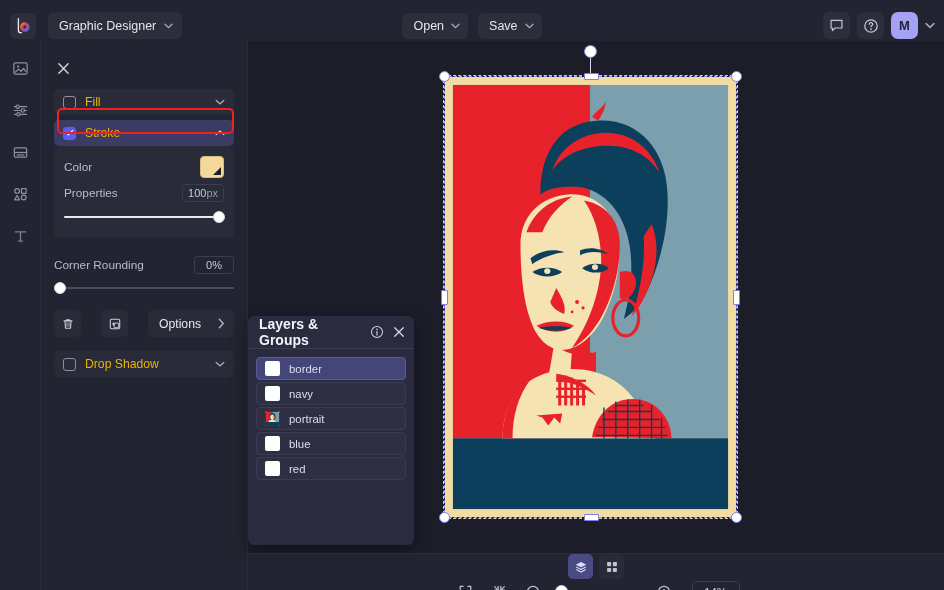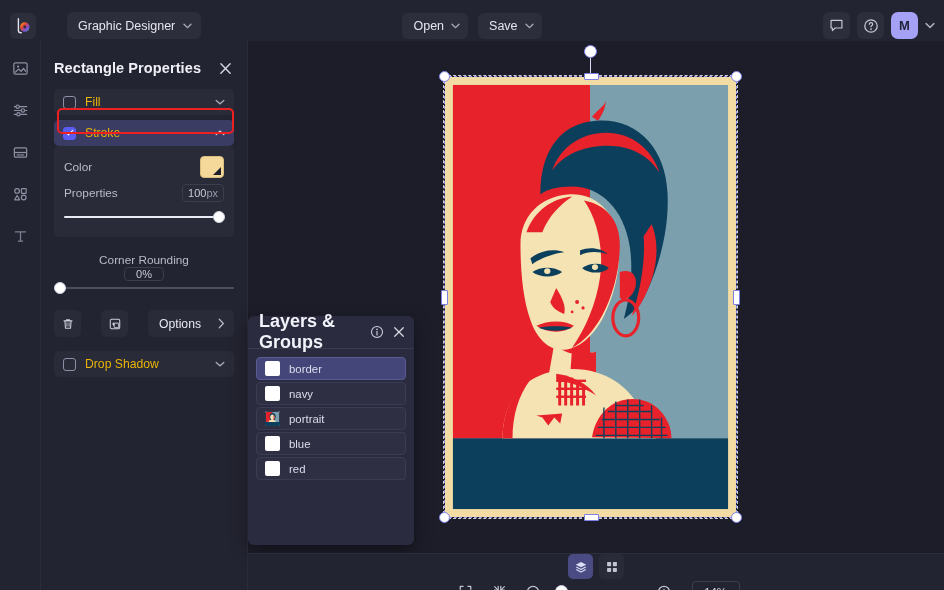--- a/index.html
+++ b/index.html
@@ -11,21 +11,20 @@
     -webkit-font-smoothing: antialiased;
   }
   .app { position: relative; width: 944px; height: 590px; background: #1c1d29; }
 
   
   .topbar {
     position: absolute; left: 0; top: 0; width: 944px; height: 52px;
     background: #23243180; background: #232431;
     display: flex; align-items: center;
     border-bottom: 1px solid #2e2f3d;
-    gap: 19px;
   }
   .logo-box {
     width: 26px; height: 26px; margin-left: 10px; border-radius: 6px;
     background: #2d2e3c; display: flex; align-items: center; justify-content: center;
   }
   .app-switch {
     margin-left: 12px; height: 27px; padding: 0 9px 0 11px; border-radius: 6px;
     background: #2d2e3c; display: flex; align-items: center; gap: 8px;
     color: #e4e5ee; font-size: 12.5px; cursor: pointer;
   }
@@ -125,21 +124,21 @@
     background: #4c4e60; border-radius: 2px;
   }
   .slider .fill {
     position: absolute; left: 0; top: 7px; height: 2px; background: #e9eaf3; border-radius: 2px;
   }
   .slider .knob {
     position: absolute; top: 2px; width: 12px; height: 12px; border-radius: 50%;
     background: #fff; border: 1.5px solid #d2d4e2; cursor: pointer; margin-left: -6px;
   }
   .std-row { display: flex; align-items: center; justify-content: space-between;
-             height: 24px; margin-top: 16px; flex-direction: column; }
+             height: 24px; margin-top: 16px; }
   .std-label { color: #b9bbcb; font-size: 11.8px; }
 
   .btn-row { display: flex; gap: 20px; margin-top: 14px; margin-bottom: 14px; }
   .sq-btn {
     width: 27px; height: 27px; border-radius: 5px; background: #2a2b38;
     display: flex; align-items: center; justify-content: center;
     color: #cdcfdd; cursor: pointer; border: 1px solid #33344200;
   }
   .opt-btn {
     flex: 1; height: 27px; border-radius: 5px; background: #2a2b38;
@@ -180,21 +179,21 @@
   
   .layers {
     position: absolute; left: 248px; top: 316px; width: 166px; height: 229px;
     background: #2a2b3e; border-radius: 6px;
     box-shadow: 0 6px 18px #00000066;
   }
   .layers-head {
     height: 33px; display: flex; align-items: center; padding: 0 9px 0 11px;
     border-bottom: 1px solid #3a3b50;
   }
-  .layers-title { color: #f2f3fa; font-size: 18px; font-weight: 700; flex: 1; }
+  .layers-title { color: #f2f3fa; font-size: 14px; font-weight: 700; flex: 1; }
   .layers-tabs { display: flex; height: 30px; border-bottom: 1px solid #3a3b50; }
   .ltab {
     flex: 1; display: flex; align-items: center; justify-content: center;
     font-size: 11.8px; color: #9698ae; cursor: pointer; position: relative;
   }
   .ltab.on { color: #b7b9f5; }
   .ltab.on::after {
     content: ""; position: absolute; bottom: -1px; left: 18px; right: 18px;
     height: 2px; background: #6e70e8; border-radius: 2px;
   }
@@ -359,21 +358,20 @@
       <span>
         <svg width="17" height="17" viewBox="0 0 18 18">
           <path d="M3.6 4.2h10.8M9 4.2v9.6M6.8 13.8h4.4" stroke="#7c7e92" stroke-width="1.35" stroke-linecap="round"></path>
         </svg>
       </span>
     </div>
   </div>
 
   <div class="props">
     <div class="props-head">
-      <span class="props-title">Rectangle Properties</span>
       <span class="close-x">
         <svg width="13" height="13" viewBox="0 0 14 14">
             <path d="M2 2l10 10M12 2L2 12" stroke="#d5d7e3" stroke-width="1.5" stroke-linecap="round"></path>
           </svg>
       </span>
     </div>
 
     <div class="sec-row">
       <span class="chk"></span>
       <span class="sec-label">Fill</span>

